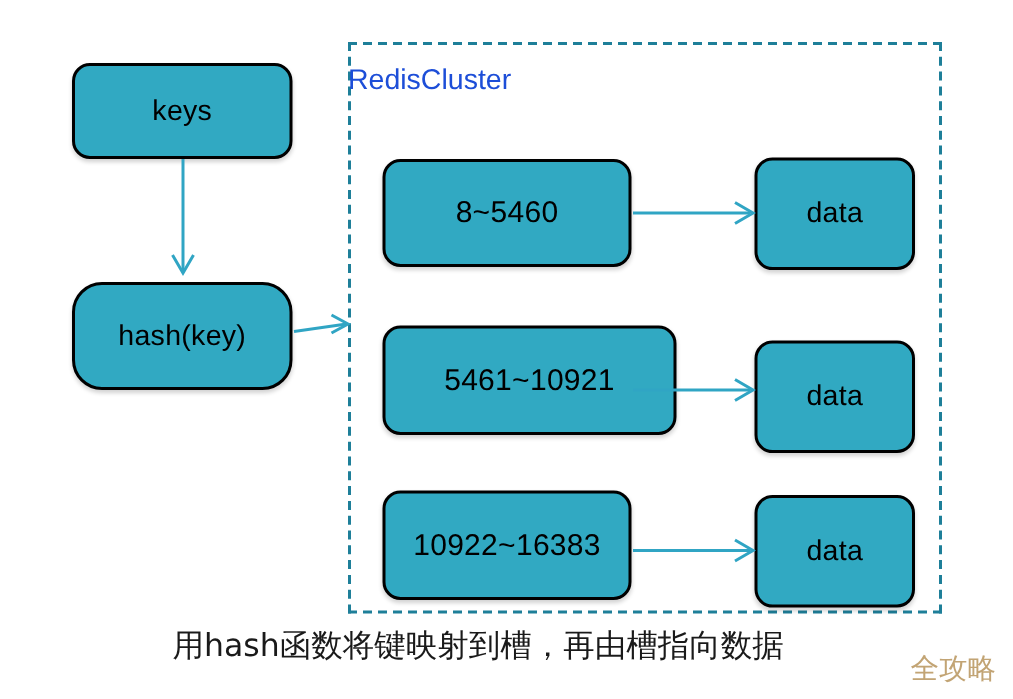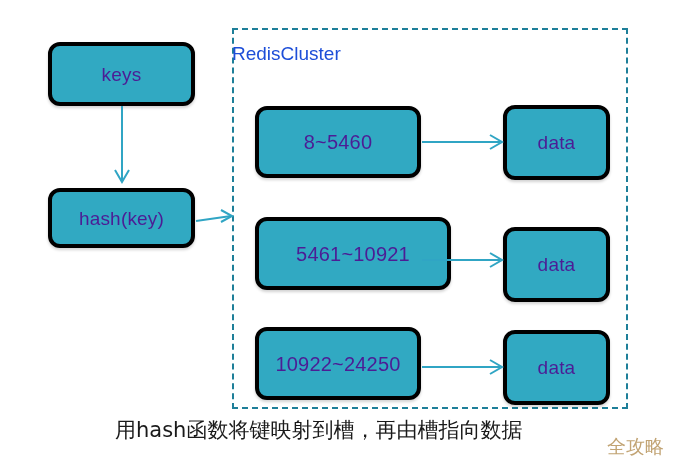--- a/index.html
+++ b/index.html
@@ -16,26 +16,26 @@
     height: 466px;
     background: #ffffff;
     overflow: hidden;
   }
 
   
   .node {
     position: absolute;
     box-sizing: border-box;
     background: #31A9C2;
-    border: 4px solid #000000;
+    border: 2px solid #000000;
     border-radius: 12px;
     display: flex;
     align-items: center;
     justify-content: center;
-    color: #4c1d95;
+    color: #000000;
     font-size: 19px;
     line-height: 1;
     letter-spacing: 0.2px;
     white-space: nowrap;
     box-shadow: 0 2px 3px rgba(0,0,0,0.18);
   }
   .node.slot { font-size: 20px; }
   .node.keys { font-size: 19px; }
 
   
@@ -99,21 +99,21 @@
 <body>
 
 <div id="canvas">
 
   <div id="cluster-box" style="left:232px; top:28px; width:396px; height:381px;"></div>
 
   <div id="cluster-title" style="left:232px; top:44px; width:396px;">RedisCluster</div>
 
   <div class="node keys" style="left:48px; top:42px; width:147px; height:64px;">keys</div>
 
-  <div class="node keys" style="left:48px; top:188px; width:147px; height:60px;">hash(key)</div>
+  <div class="node keys" style="left:48px; top:188px; width:147px; height:72px;border-radius:20px;">hash(key)</div>
 
   <svg class="arrow-svg" style="left:0px; top:0px; width:675px; height:466px;">
     <line class="arrow-line" x1="122" y1="106" x2="122" y2="180"></line>
     <polyline class="arrow-head" points="115,170 122,182 129,170"></polyline>
   </svg>
 
   <svg class="arrow-svg" style="left:0px; top:0px; width:675px; height:466px;">
     <line class="arrow-line" x1="196" y1="221" x2="231" y2="216"></line>
     <polyline class="arrow-head" points="221,210 232,216 221,222"></polyline>
   </svg>
@@ -129,21 +129,21 @@
 
   <div class="node slot" style="left:255px; top:217px; width:196px; height:73px;">5461~10921</div>
 
   <div class="node" style="left:503px; top:227px; width:107px; height:75px;">data</div>
 
   <svg class="arrow-svg" style="left:0px; top:0px; width:675px; height:466px;">
     <line class="arrow-line" x1="422" y1="260" x2="500" y2="260"></line>
     <polyline class="arrow-head" points="490,253 502,260 490,267"></polyline>
   </svg>
 
-  <div class="node slot" style="left:255px; top:327px; width:166px; height:73px;">10922~24250</div>
+  <div class="node slot" style="left:255px; top:327px; width:166px; height:73px;">10922~16383</div>
 
   <div class="node" style="left:503px; top:330px; width:107px; height:75px;">data</div>
 
   <svg class="arrow-svg" style="left:0px; top:0px; width:675px; height:466px;">
     <line class="arrow-line" x1="422" y1="367" x2="500" y2="367"></line>
     <polyline class="arrow-head" points="490,360 502,367 490,374"></polyline>
   </svg>
 
   <div id="caption" style="left:115px; top:419px;text-align:center;">用hash函数将键映射到槽，再由槽指向数据</div>
 

